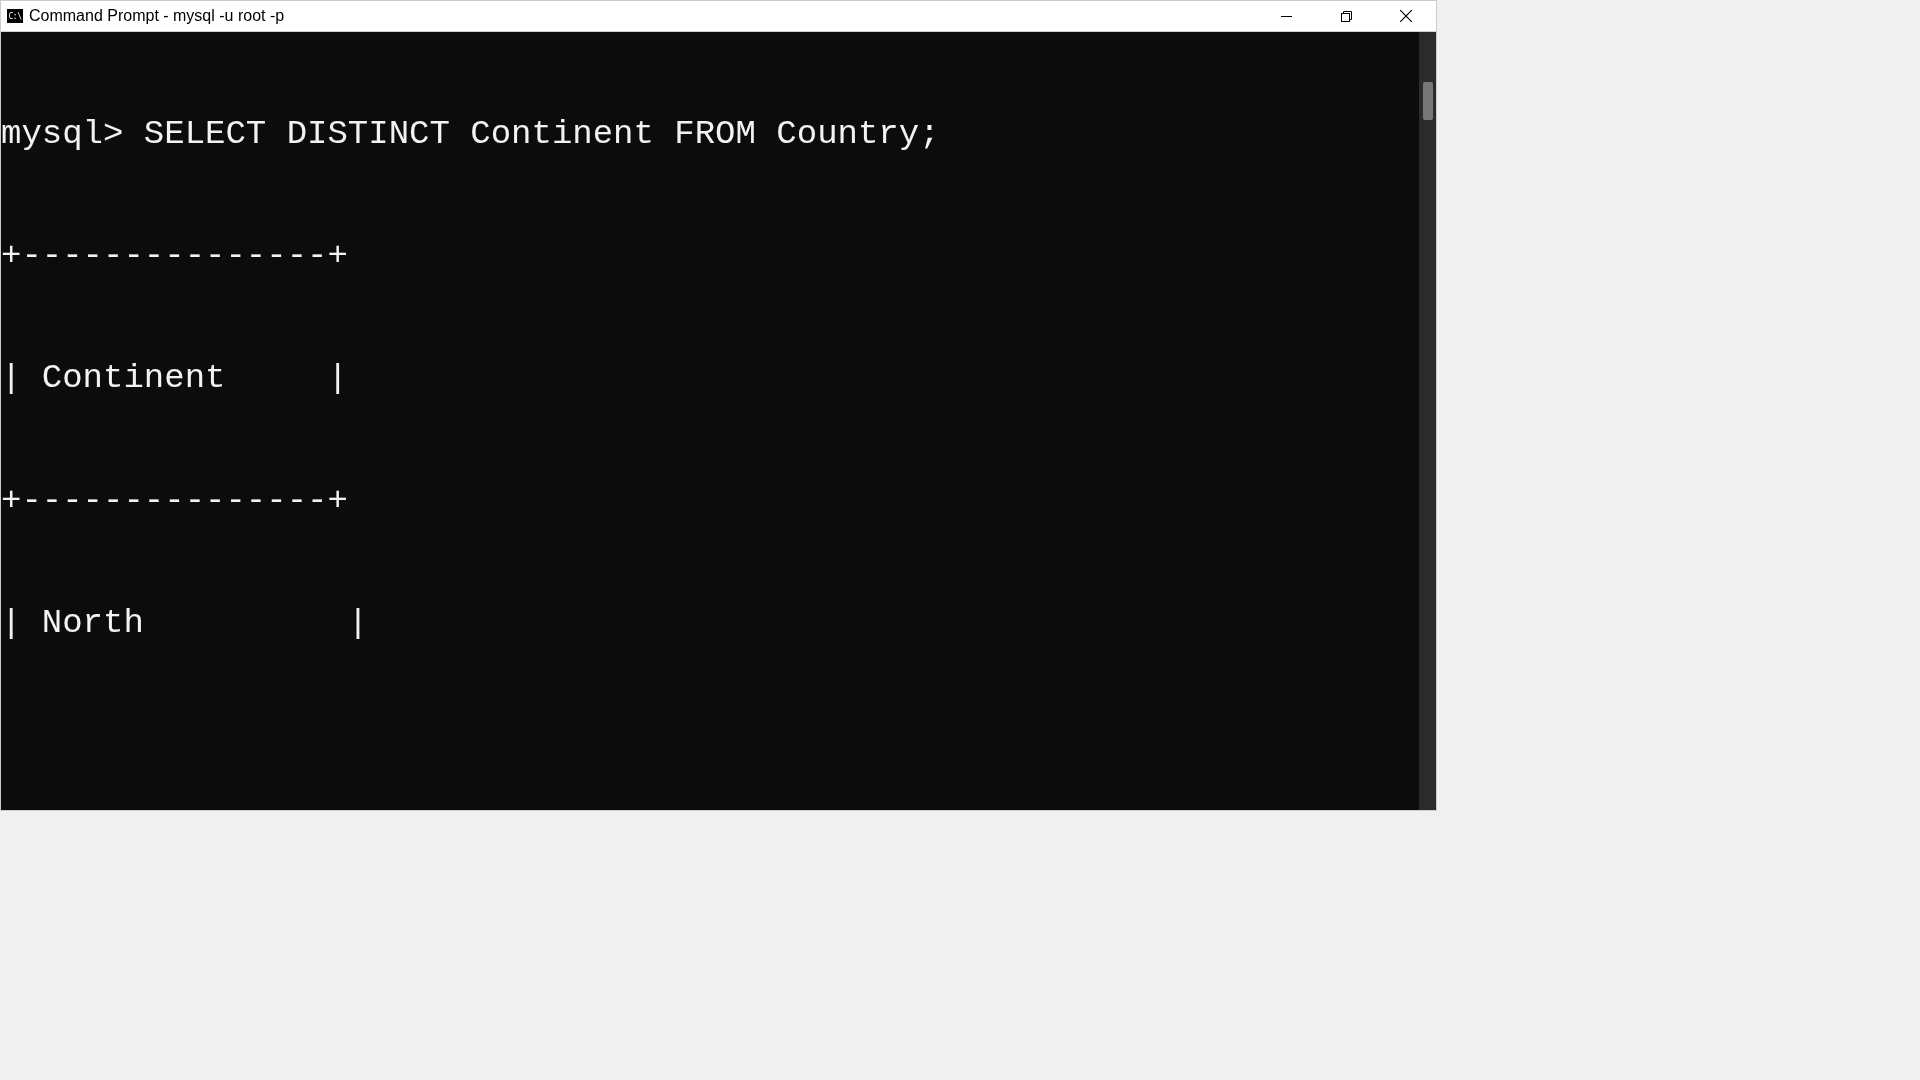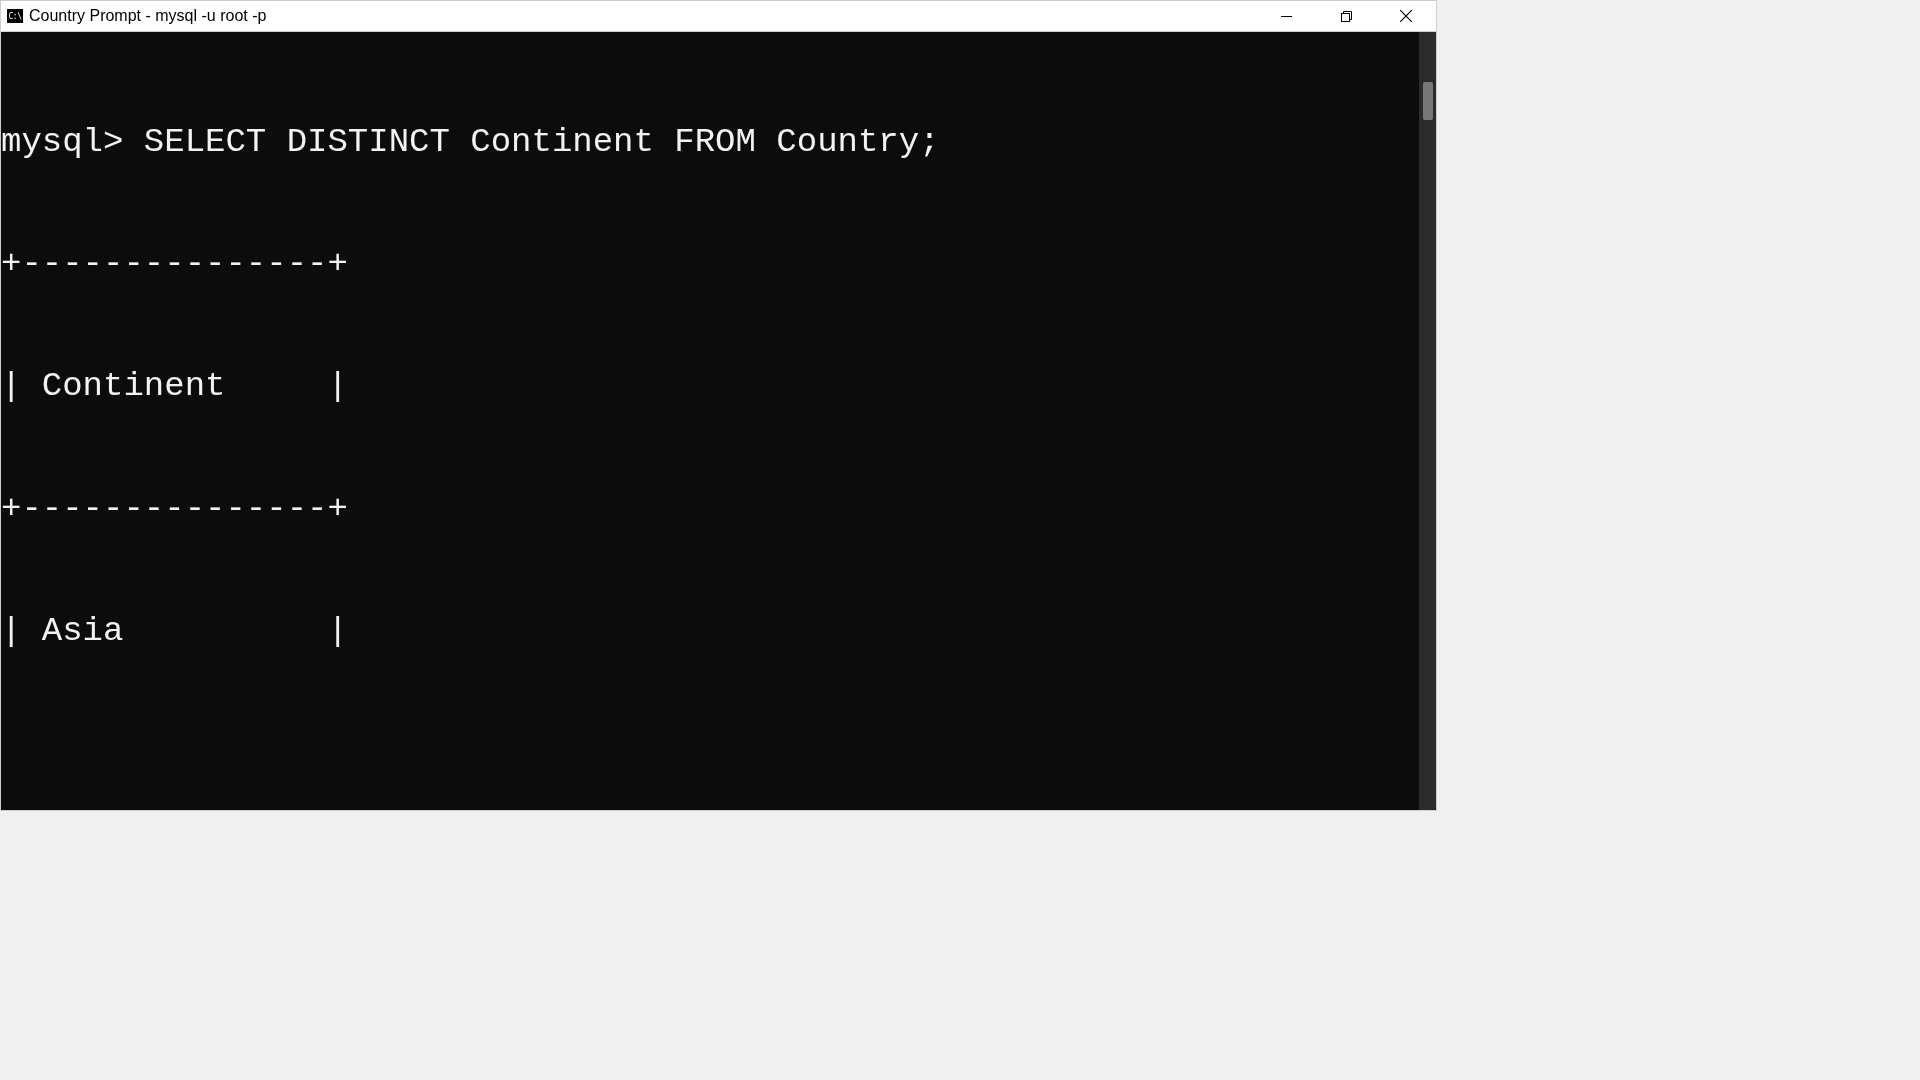--- a/index.html
+++ b/index.html
@@ -58,21 +58,21 @@
       color: #000;
       cursor: pointer;
     }
     .terminal {
       flex: 1;
       background: #0c0c0c;
       color: #f2f2f2;
       font-family: Consolas, 'Courier New', monospace;
       font-size: 34px;
       line-height: 1.2;
-      padding: 8px 0 0 0;
+      padding: 0 0 0 0;
       white-space: pre;
       overflow: hidden;
       position: relative;
     }
     .terminal-line {
       padding: 0;
     }
     .scrollbar {
       position: absolute;
       right: 0;
@@ -91,21 +91,21 @@
       border-radius: 2px;
       margin-right: 3px;
     }
   </style>
 </head>
 <body>
 
 <div class="window">
   <div class="titlebar">
     <div class="titlebar-icon">C:\</div>
-    <div class="titlebar-title">Country Prompt - mysql  -u root -p</div>
+    <div class="titlebar-title">Command Prompt - mysql  -u root -p</div>
     <div class="titlebar-controls">
       <div class="titlebar-btn">
         <svg width="11" height="11" viewBox="0 0 11 11">
             <line x1="0" y1="5.5" x2="11" y2="5.5" stroke="currentColor" stroke-width="1"></line>
           </svg>
       </div>
       <div class="titlebar-btn">
         <svg width="11" height="11" viewBox="0 0 11 11">
             <rect x="0.5" y="2.5" width="8" height="8" fill="none" stroke="currentColor" stroke-width="1"></rect>
             <path d="M2.5 2.5 V0.5 H10.5 V8.5 H8.5" fill="none" stroke="currentColor" stroke-width="1"></path>
@@ -117,21 +117,21 @@
             <line x1="12" y1="0" x2="0" y2="12" stroke="currentColor" stroke-width="1.2"></line>
           </svg>
       </div>
     </div>
   </div>
   <div class="terminal">
     <div class="terminal-line"><span>mysql&gt; </span><span>SELECT DISTINCT Continent FROM Country;</span></div>
     <div class="terminal-line">+---------------+</div>
     <div class="terminal-line">| Continent     |</div>
     <div class="terminal-line">+---------------+</div>
-    <div class="terminal-line">| Asia          |</div>
+    <div class="terminal-line">| North          |</div>
     
     
     
     
     
     
     
     
     
     <div class="scrollbar">

